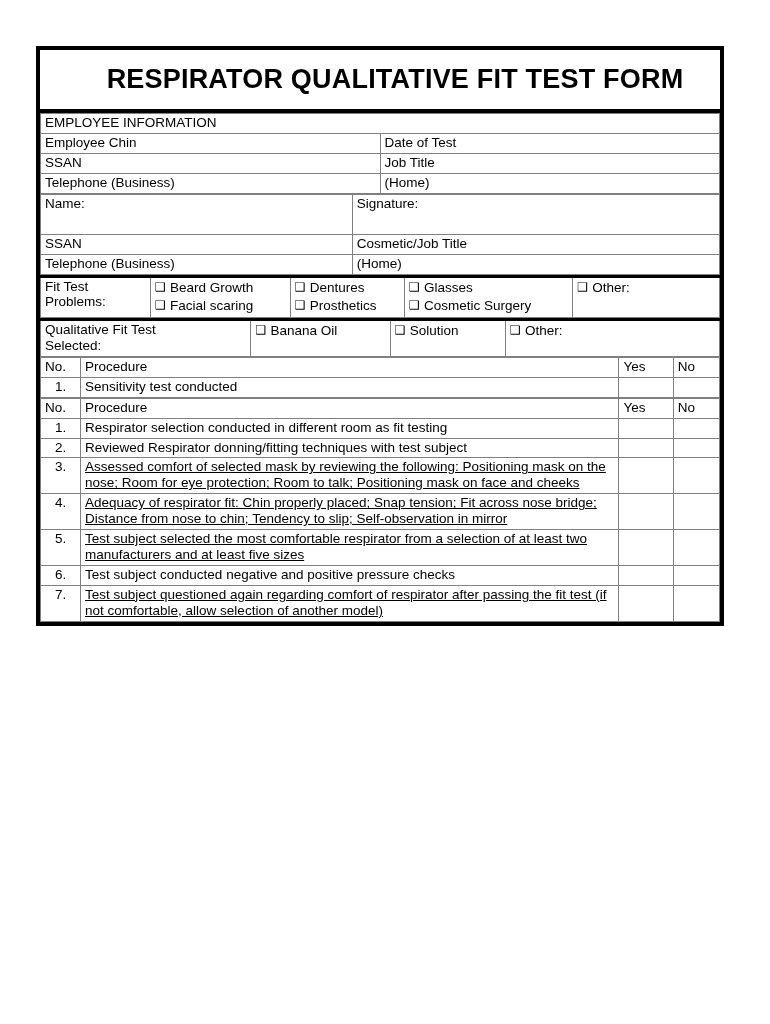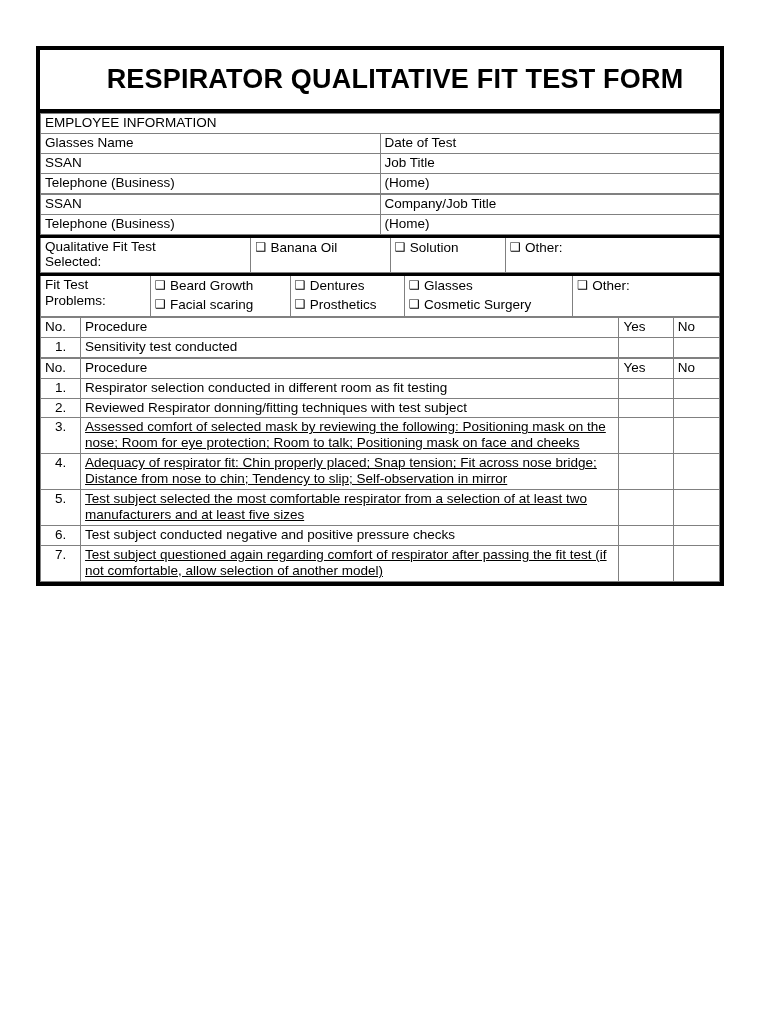--- a/index.html
+++ b/index.html
@@ -90,88 +90,92 @@
     <div class="title-block">
       <div class="t">RESPIRATOR QUALITATIVE FIT TEST FORM</div>
     </div>
 
     <table class="grid">
       <tbody>
           <tr class="banner">
         <td colspan="2">EMPLOYEE INFORMATION</td>
       </tr>
       <tr>
-        <td style="width:46.2%" class="nb-l">Glasses Name</td>
+        <td style="width:46.2%" class="nb-l">Employee Chin</td>
         <td class="nb-r">Date of Test</td>
       </tr>
       <tr>
         <td class="nb-l">SSAN</td>
         <td class="nb-r">Job Title</td>
       </tr>
       <tr>
         <td class="nb-l">Telephone (Business)</td>
         <td class="nb-r">(Home)</td>
       </tr>
     </tbody>
       </table>
 
     <table class="grid">
       <tbody>
+      <tr class="tall">
+        <td style="width:45.9%" class="nb-l">Name:</td>
+        <td class="nb-r">Signature:</td>
+      </tr>
       <tr>
         <td class="nb-l">SSAN</td>
-        <td class="nb-r">Company/Job Title</td>
+        <td class="nb-r">Cosmetic/Job Title</td>
       </tr>
       <tr>
         <td class="nb-l">Telephone (Business)</td>
         <td class="nb-r">(Home)</td>
+      </tr>
+    </tbody>
+      </table>
+
+    <table class="grid">
+      <tbody>
+          <tr>
+        <td style="width:16.2%" class="nb-l bold thickbar">
+          <span>Fit Test</span><br>
+          <span>Problems:</span>
+        </td>
+        <td style="width:20.6%" class="thickbar">
+          <div class="cbline"><span class="cbx">❑</span><span>Beard Growth</span></div>
+          <div class="cbline"><span class="cbx">❑</span><span>Facial scaring</span></div>
+        </td>
+        <td style="width:16.8%" class="thickbar">
+          <div class="cbline"><span class="cbx">❑</span><span>Dentures</span></div>
+          <div class="cbline"><span class="cbx">❑</span><span>Prosthetics</span></div>
+        </td>
+        <td style="width:24.8%" class="thickbar">
+          <div class="cbline"><span class="cbx">❑</span><span>Glasses</span></div>
+          <div class="cbline"><span class="cbx">❑</span><span>Cosmetic Surgery</span></div>
+        </td>
+        <td class="nb-r thickbar">
+          <div class="cbline"><span class="cbx">❑</span><span>Other:</span></div>
+        </td>
       </tr>
     </tbody>
       </table>
 
     <table class="grid">
       <tbody>
           <tr>
         <td style="width:31%" class="nb-l bold thickbar">
           <span>Qualitative Fit Test</span><br>
           <span>Selected:</span>
         </td>
         <td style="width:20.5%" class="thickbar">
           <span class="cbline"><span class="cbx">❑</span><span>Banana Oil</span></span>
         </td>
         <td style="width:17%" class="thickbar">
           <span class="cbline"><span class="cbx">❑</span><span>Solution</span></span>
         </td>
         <td class="nb-r thickbar">
           <span class="cbline"><span class="cbx">❑</span><span>Other:</span></span>
-        </td>
-      </tr>
-    </tbody>
-      </table>
-
-    <table class="grid">
-      <tbody>
-          <tr>
-        <td style="width:16.2%" class="nb-l bold thickbar">
-          <span>Fit Test</span><br>
-          <span>Problems:</span>
-        </td>
-        <td style="width:20.6%" class="thickbar">
-          <div class="cbline"><span class="cbx">❑</span><span>Beard Growth</span></div>
-          <div class="cbline"><span class="cbx">❑</span><span>Facial scaring</span></div>
-        </td>
-        <td style="width:16.8%" class="thickbar">
-          <div class="cbline"><span class="cbx">❑</span><span>Dentures</span></div>
-          <div class="cbline"><span class="cbx">❑</span><span>Prosthetics</span></div>
-        </td>
-        <td style="width:24.8%" class="thickbar">
-          <div class="cbline"><span class="cbx">❑</span><span>Glasses</span></div>
-          <div class="cbline"><span class="cbx">❑</span><span>Cosmetic Surgery</span></div>
-        </td>
-        <td class="nb-r thickbar">
-          <div class="cbline"><span class="cbx">❑</span><span>Other:</span></div>
         </td>
       </tr>
     </tbody>
       </table>
 
     <table class="grid">
       <tbody>
       <tr class="hdr">
         <td style="width:5.9%" class="nb-l ctr">No.</td>
         <td style="width:79.3%">Procedure</td>

